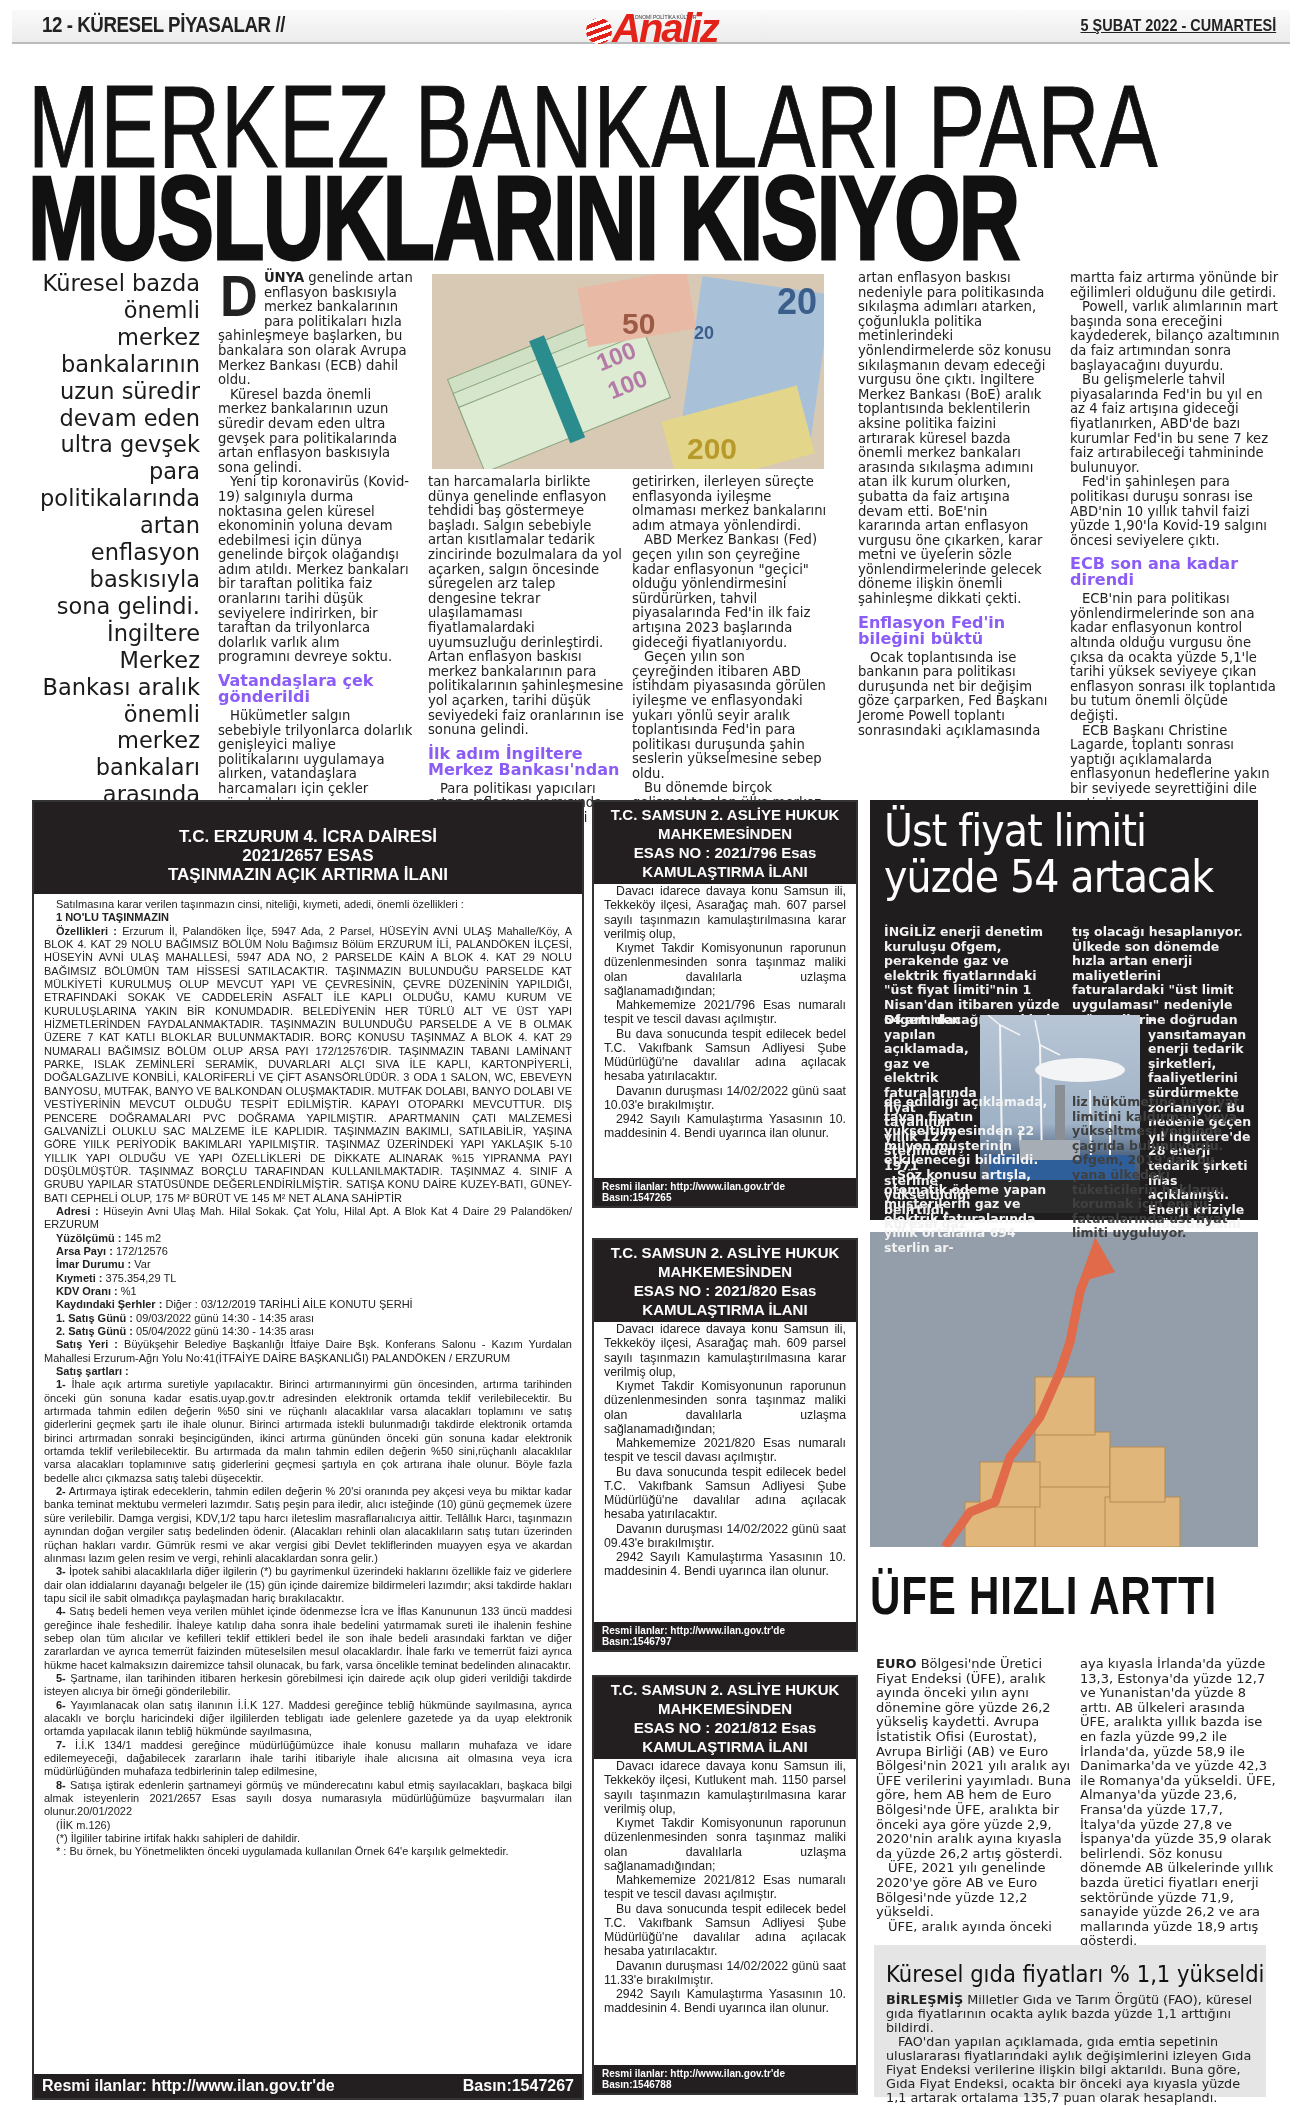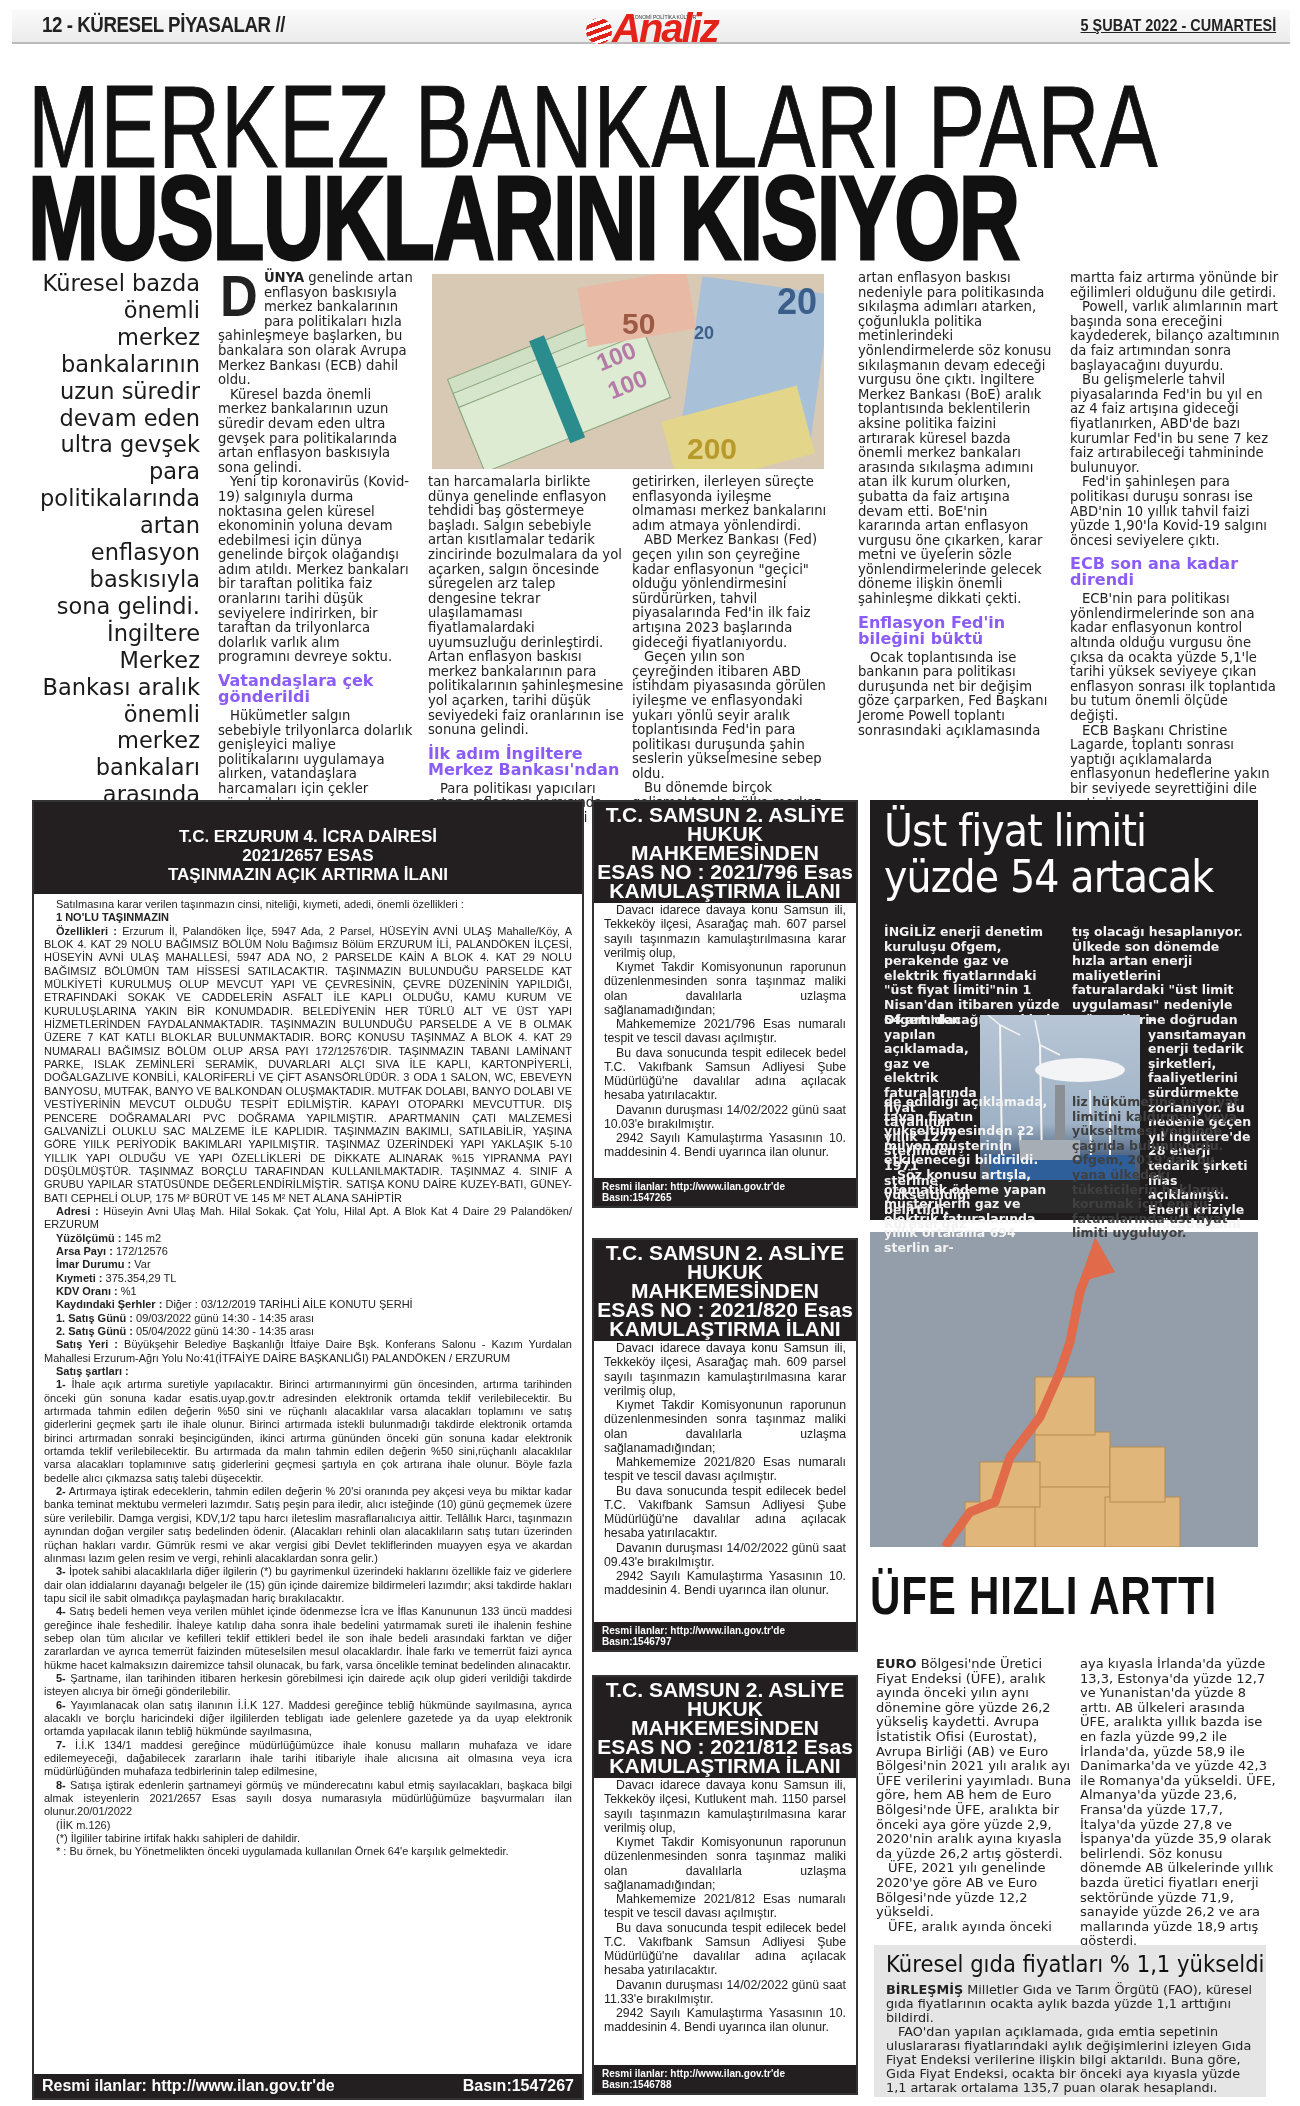--- a/index.html
+++ b/index.html
@@ -25,21 +25,21 @@
 .sub{color:#8b5cf6;font-weight:bold;font-size:16px;line-height:16px;margin:8px 0 4px}
 .drop{float:left;font-size:58px;line-height:46px;font-weight:bold;margin:2px 4px 0 0;font-family:"Liberation Sans",sans-serif;transform:scaleX(.9)}
 #c1{left:218px;top:271px;width:196px}
 #photo1{left:432px;top:274px;width:392px;height:195px;overflow:hidden;background:linear-gradient(135deg,#c8b9a8,#e9e1d3 40%,#9ab0c4 70%,#d8d0bc)}
 #c2{left:428px;top:475px;width:196px}
 #c3{left:632px;top:475px;width:196px}
 #c4{left:858px;top:271px;width:196px}
 #c5{left:1070px;top:271px;width:210px}
 
 .legal{border:2px solid #333;background:#fff;font-family:"Liberation Sans",sans-serif}
-.lhead{background:#231f20;color:#fff;font-weight:bold;text-align:center;font-size:21px;line-height:19px;padding:3px 0}
+.lhead{background:#231f20;color:#fff;font-weight:bold;text-align:center;font-size:15px;line-height:19px;padding:3px 0}
 .lbody{font-size:11.2px;line-height:12.6px;color:#222;padding:4px 10px;text-align:justify}
 .lbody p{text-indent:12px}
 .lfoot{background:#231f20;color:#fff;font-weight:bold;font-size:16px;padding:3px 8px;display:flex;justify-content:space-between}
 #ad1{left:32px;top:800px;width:552px;height:1300px}
 #ad1 .lhead{font-size:17px;line-height:19px;padding:25px 4px 10px}
 #ad1 .lbody{font-size:11px;line-height:13.35px}
 .sam{left:592px;width:266px}
 .sam .lbody{font-size:12.3px;line-height:14.25px;padding:0 10px 6px}
 .sam .lfoot{font-size:10px;justify-content:flex-end}
 #ad2{top:800px;height:408px}
@@ -53,21 +53,21 @@
 #bxr1{left:202px;top:125px;width:176px}
 #bximg{left:110px;top:215px;width:160px;height:198px;background:linear-gradient(#b8c6d6,#9fb2c6 55%,#556a86 70%,#3a3a3a)}
 #bxl2{left:14px;top:215px;width:92px}
 #bxr2{left:278px;top:215px;width:104px}
 
 #img2{left:870px;top:1232px;width:388px;height:315px;background:linear-gradient(#8895a2,#9aa5b0);overflow:hidden}
 #ufe{left:870px;top:1564px;font-size:54px;font-family:"Liberation Sans",sans-serif;font-weight:bold;color:#111;transform:scaleX(.78);transform-origin:left top;letter-spacing:1px;white-space:nowrap}
 .ufec{font-size:13px;line-height:14.6px;color:#222}
 #u1{left:876px;top:1657px;width:196px}
 #u2{left:1080px;top:1657px;width:196px}
-#food{left:874px;top:1945px;width:392px;height:152px;background:#e5e5e5;padding:6px 12px}
+#food{left:874px;top:1945px;width:392px;height:152px;background:#e5e5e5;padding:16px 12px}
 #food .ft{font-size:23px;line-height:26px;color:#111;transform:scaleX(.92);transform-origin:left top;white-space:nowrap}
 #food .fb{font-size:12.8px;line-height:14px;color:#222;margin-top:6px}
 b{font-weight:bold}
 </style>
 </head>
 <body>
 
 <div id="hdr" class="abs">
   <div class="abs sec">12 - KÜRESEL PİYASALAR //</div>
   <div id="logo" class="abs">

